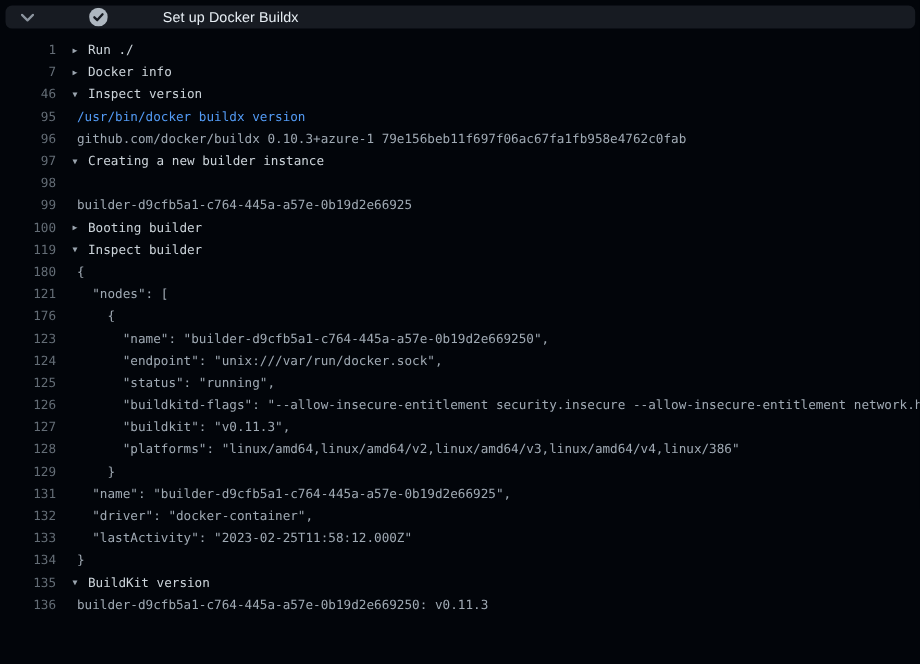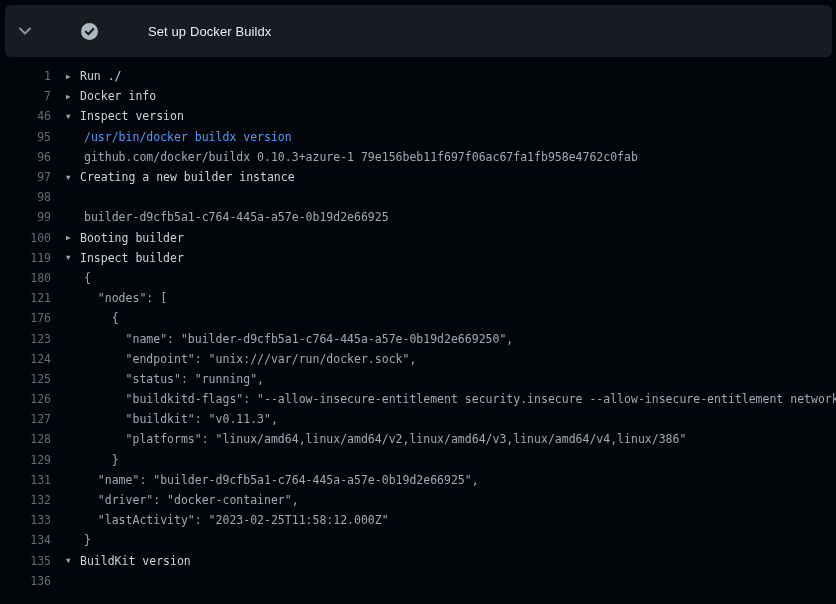--- a/index.html
+++ b/index.html
@@ -5,21 +5,21 @@
   * { margin: 0; padding: 0; box-sizing: border-box; }
   html, body { width: 836px; height: 604px; overflow: hidden; }
   body {
     background: #02050a;
     font-family: "Liberation Sans", sans-serif;
   }
 
   
   .step-header {
     margin: 5px 4px 0 5px;
-    height: 52px;
+    height: 21px;
     background: #171b22;
     border-radius: 6px;
     display: flex;
     align-items: center;
     padding: 0 12px;
     cursor: pointer;
     gap: 36px;
   }
   .chev { width: 16px; height: 16px; display: flex; align-items: center; justify-content: center; margin-right: 12px; }
   .check { width: 17px; height: 17px; margin-right: 14px; }
@@ -42,21 +42,21 @@
     white-space: pre;
   }
   .num {
     flex: 0 0 51px;
     text-align: right;
     color: #646d76;
     cursor: pointer;
   }
   .content { display: flex; align-items: center; }
   .row.group .content { margin-left: 15px; cursor: pointer; }
-  .row.command .content, .row.output .content { margin-left: 33px; }
+  .row.command .content, .row.output .content { margin-left: 19px; }
   .tri {
     display: inline-block;
     width: 14px;
     font-size: 7.5px;
     color: #9aa4ae;
     flex: 0 0 14px;
   }
   .row.group  .txt { color: #ccd4da; }
   .row.command .txt { color: #539bf5; }
   .row.output  .txt { color: #a0aab4; }
@@ -246,14 +246,18 @@
   </div>
     <div class="row group">
     <span class="num">135</span>
     <span class="content">
       <span class="tri">▼</span>
       <span class="txt">BuildKit version</span>
     </span>
   </div>
     <div class="row output">
     <span class="num">136</span>
+    <span class="content">
+      
+      <span class="txt">builder-d9cfb5a1-c764-445a-a57e-0b19d2e669250: v0.11.3</span>
+    </span>
   </div>
   </div>
 
 </body></html>

